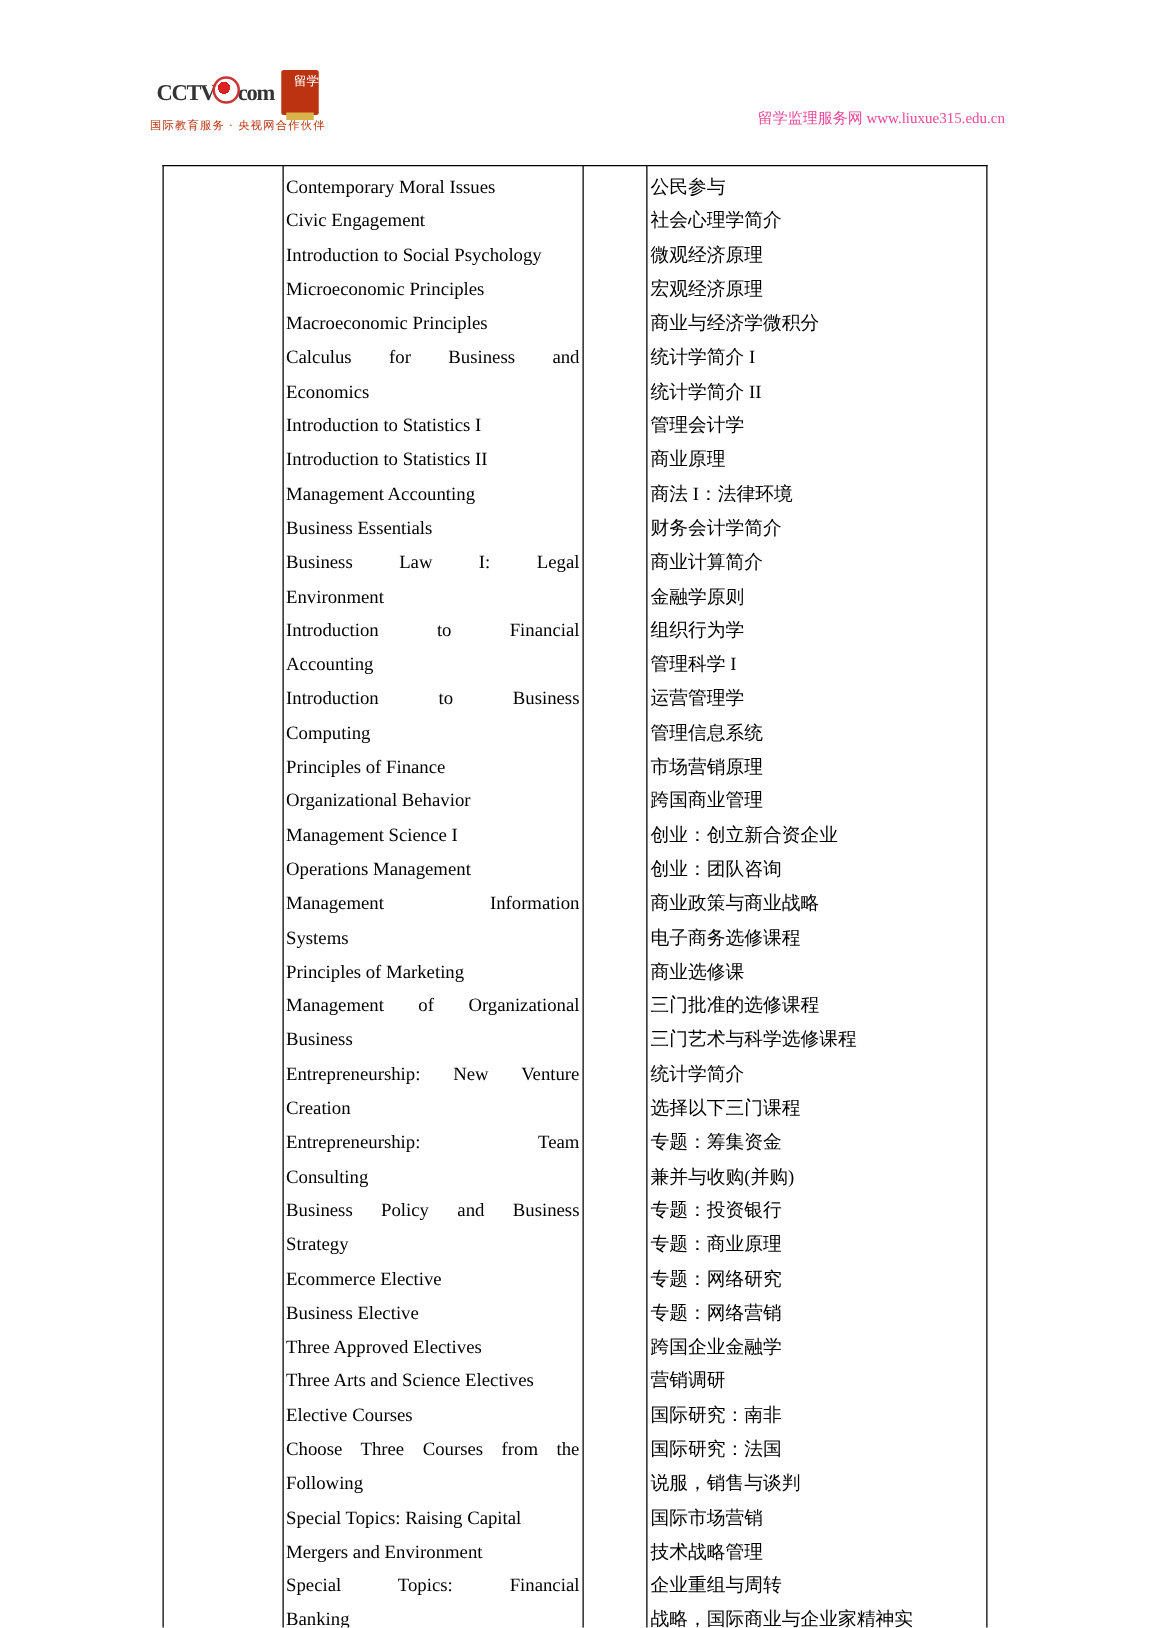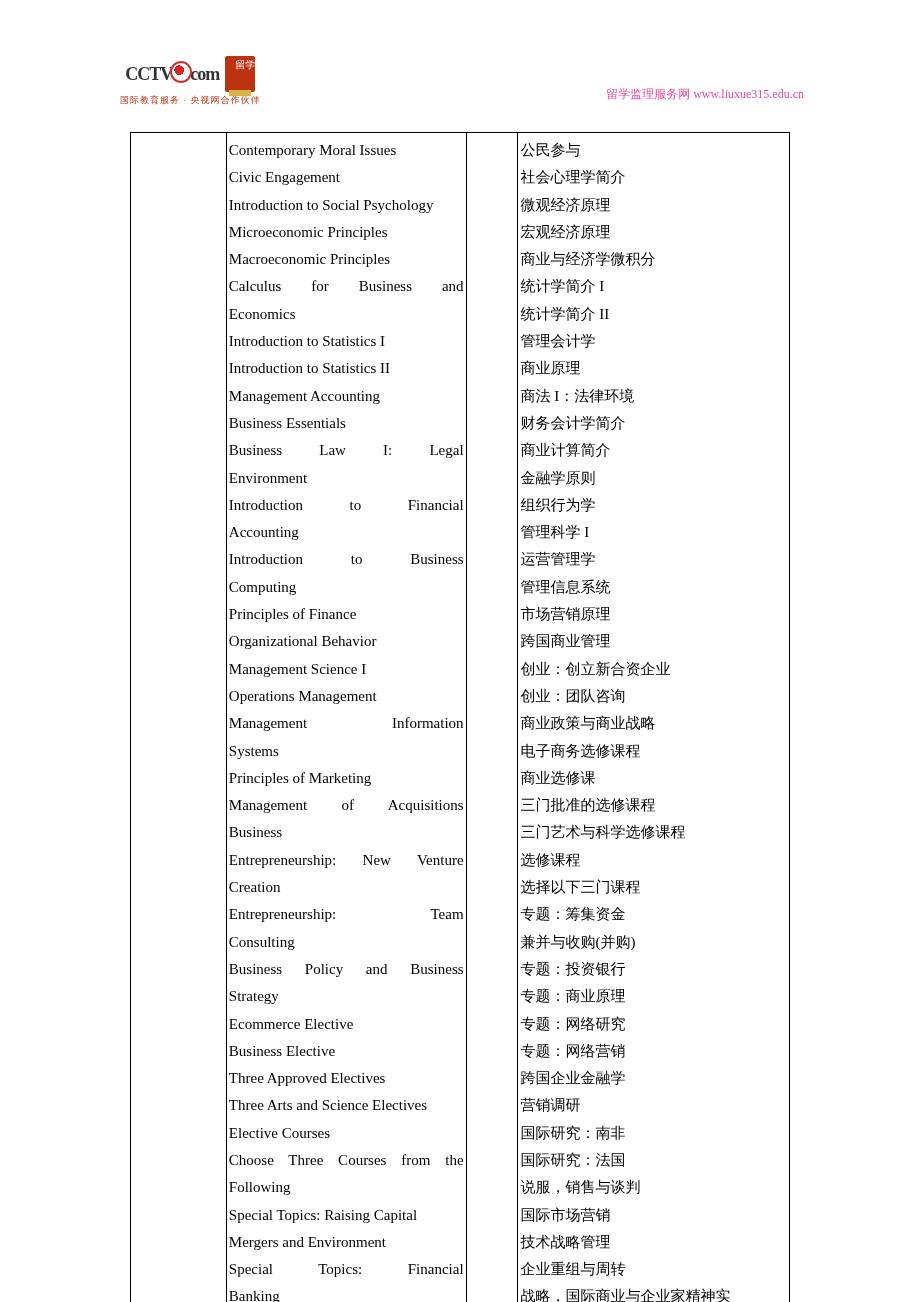--- a/index.html
+++ b/index.html
@@ -155,21 +155,21 @@
             <div class="lline">Accounting</div>
             <div class="jline">Introduction to Business</div>
             <div class="lline">Computing</div>
             <div class="lline">Principles of Finance</div>
             <div class="lline">Organizational Behavior</div>
             <div class="lline">Management Science I</div>
             <div class="lline">Operations Management</div>
             <div class="jline">Management Information</div>
             <div class="lline">Systems</div>
             <div class="lline">Principles of Marketing</div>
-            <div class="jline">Management of Acquisitions</div>
+            <div class="jline">Management of Organizational</div>
             <div class="lline">Business</div>
             <div class="jline">Entrepreneurship: New Venture</div>
             <div class="lline">Creation</div>
             <div class="jline">Entrepreneurship: Team</div>
             <div class="lline">Consulting</div>
             <div class="jline">Business Policy and Business</div>
             <div class="lline">Strategy</div>
             <div class="lline">Ecommerce Elective</div>
             <div class="lline">Business Elective</div>
             <div class="lline">Three Approved Electives</div>
@@ -205,21 +205,21 @@
             <div class="lline">管理信息系统</div>
             <div class="lline">市场营销原理</div>
             <div class="lline">跨国商业管理</div>
             <div class="lline">创业：创立新合资企业</div>
             <div class="lline">创业：团队咨询</div>
             <div class="lline">商业政策与商业战略</div>
             <div class="lline">电子商务选修课程</div>
             <div class="lline">商业选修课</div>
             <div class="lline">三门批准的选修课程</div>
             <div class="lline">三门艺术与科学选修课程</div>
-            <div class="lline">选修课程</div>
+            <div class="lline">统计学简介</div>
             <div class="lline">选择以下三门课程</div>
             <div class="lline">专题：筹集资金</div>
             <div class="lline">兼并与收购(并购)</div>
             <div class="lline">专题：投资银行</div>
             <div class="lline">专题：商业原理</div>
             <div class="lline">专题：网络研究</div>
             <div class="lline">专题：网络营销</div>
             <div class="lline">跨国企业金融学</div>
             <div class="lline">营销调研</div>
             <div class="lline">国际研究：南非</div>

